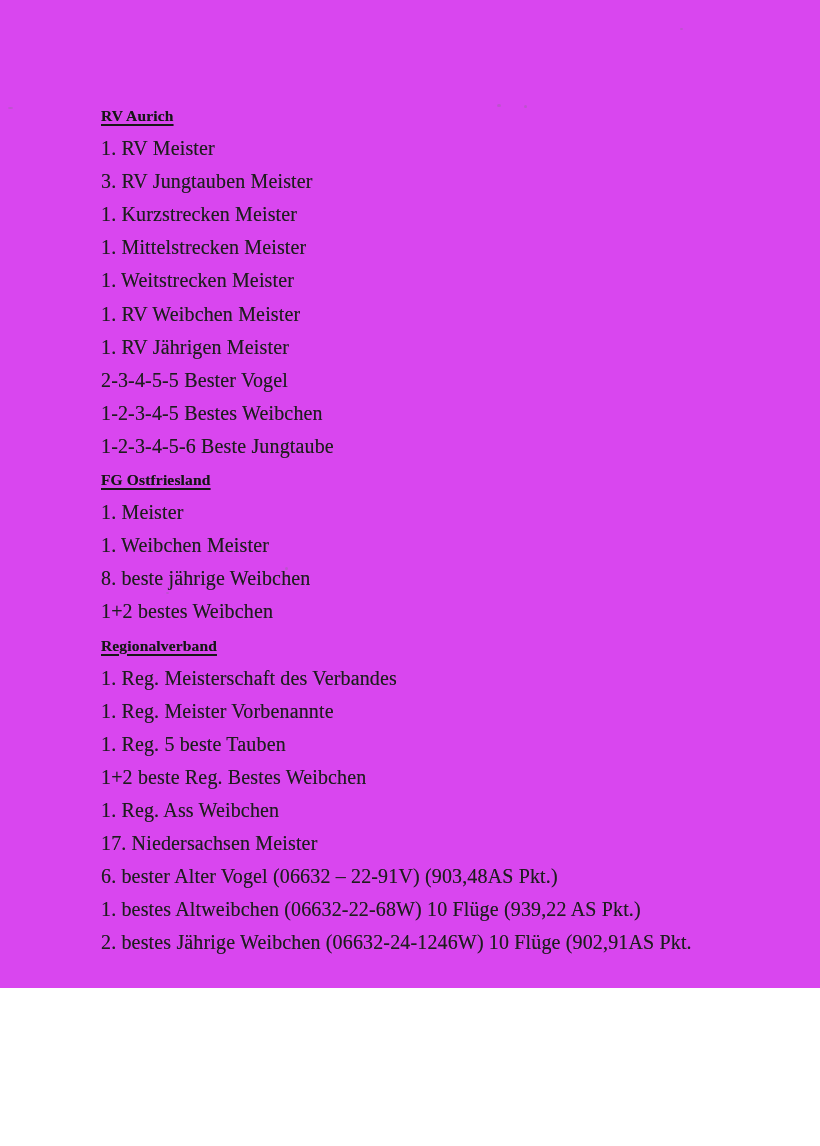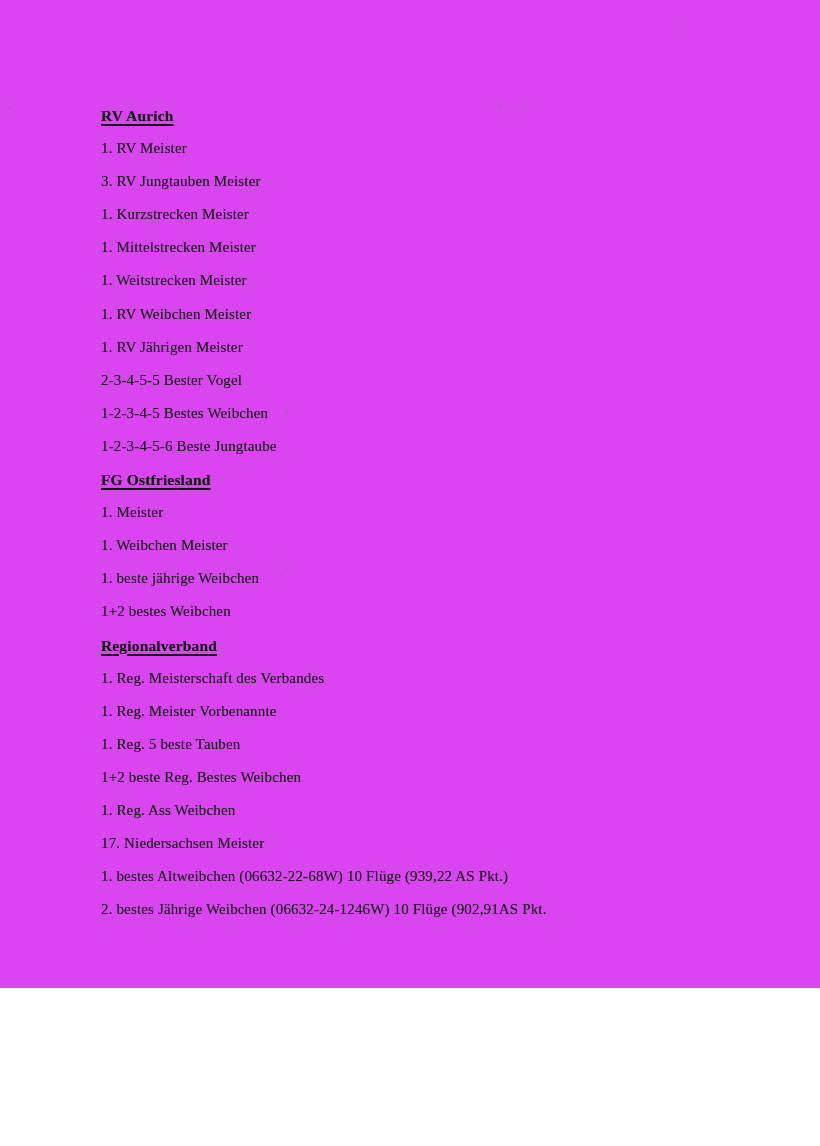--- a/index.html
+++ b/index.html
@@ -17,21 +17,21 @@
   }
   .content {
     position: absolute;
     top: 99px;
     left: 101px;
     right: 40px;
   }
   .line {
     height: 33.1px;
     line-height: 33.1px;
-    font-size: 15px;
+    font-size: 20px;
     color: #1d1d1d;
     letter-spacing: 0.15px;
     white-space: nowrap;
     
     text-shadow: 0 0 0.4px rgba(40,40,40,0.55);
   }
   .heading {
     font-weight: bold;
     font-size: 15.5px;
     color: #161616;
@@ -66,29 +66,30 @@
       <div class="line">1. Mittelstrecken Meister</div>
       <div class="line">1. Weitstrecken Meister</div>
       <div class="line">1. RV Weibchen Meister</div>
       <div class="line">1. RV Jährigen Meister</div>
       <div class="line">2-3-4-5-5 Bester Vogel</div>
       <div class="line">1-2-3-4-5 Bestes Weibchen</div>
       <div class="line">1-2-3-4-5-6 Beste Jungtaube</div>
       <div class="line heading">FG Ostfriesland</div>
       <div class="line">1. Meister</div>
       <div class="line">1. Weibchen Meister</div>
-      <div class="line">1. beste jährige Weibchen</div>
+      <div class="line">8. beste jährige Weibchen</div>
       <div class="line">1+2 bestes Weibchen</div>
       <div class="line heading">Regionalverband</div>
       <div class="line">1. Reg. Meisterschaft des Verbandes</div>
       <div class="line">1. Reg. Meister Vorbenannte</div>
       <div class="line">1. Reg. 5 beste Tauben</div>
       <div class="line">1+2 beste Reg. Bestes Weibchen</div>
       <div class="line">1. Reg. Ass Weibchen</div>
       <div class="line">17. Niedersachsen Meister</div>
+      <div class="line">6. bester Alter Vogel (06632 – 22-91V) (903,48AS Pkt.)</div>
       <div class="line">1. bestes Altweibchen (06632-22-68W) 10 Flüge (939,22 AS Pkt.)</div>
       <div class="line">2. bestes Jährige Weibchen (06632-24-1246W) 10 Flüge (902,91AS Pkt.</div>
     </div>
   <div class="speck s1"></div>
   <div class="speck s2"></div>
   <div class="speck s3"></div>
   <div class="speck s4"></div>
   <div class="speck s5"></div>
   <div class="speck s6"></div>
   <div class="speck s7"></div>

